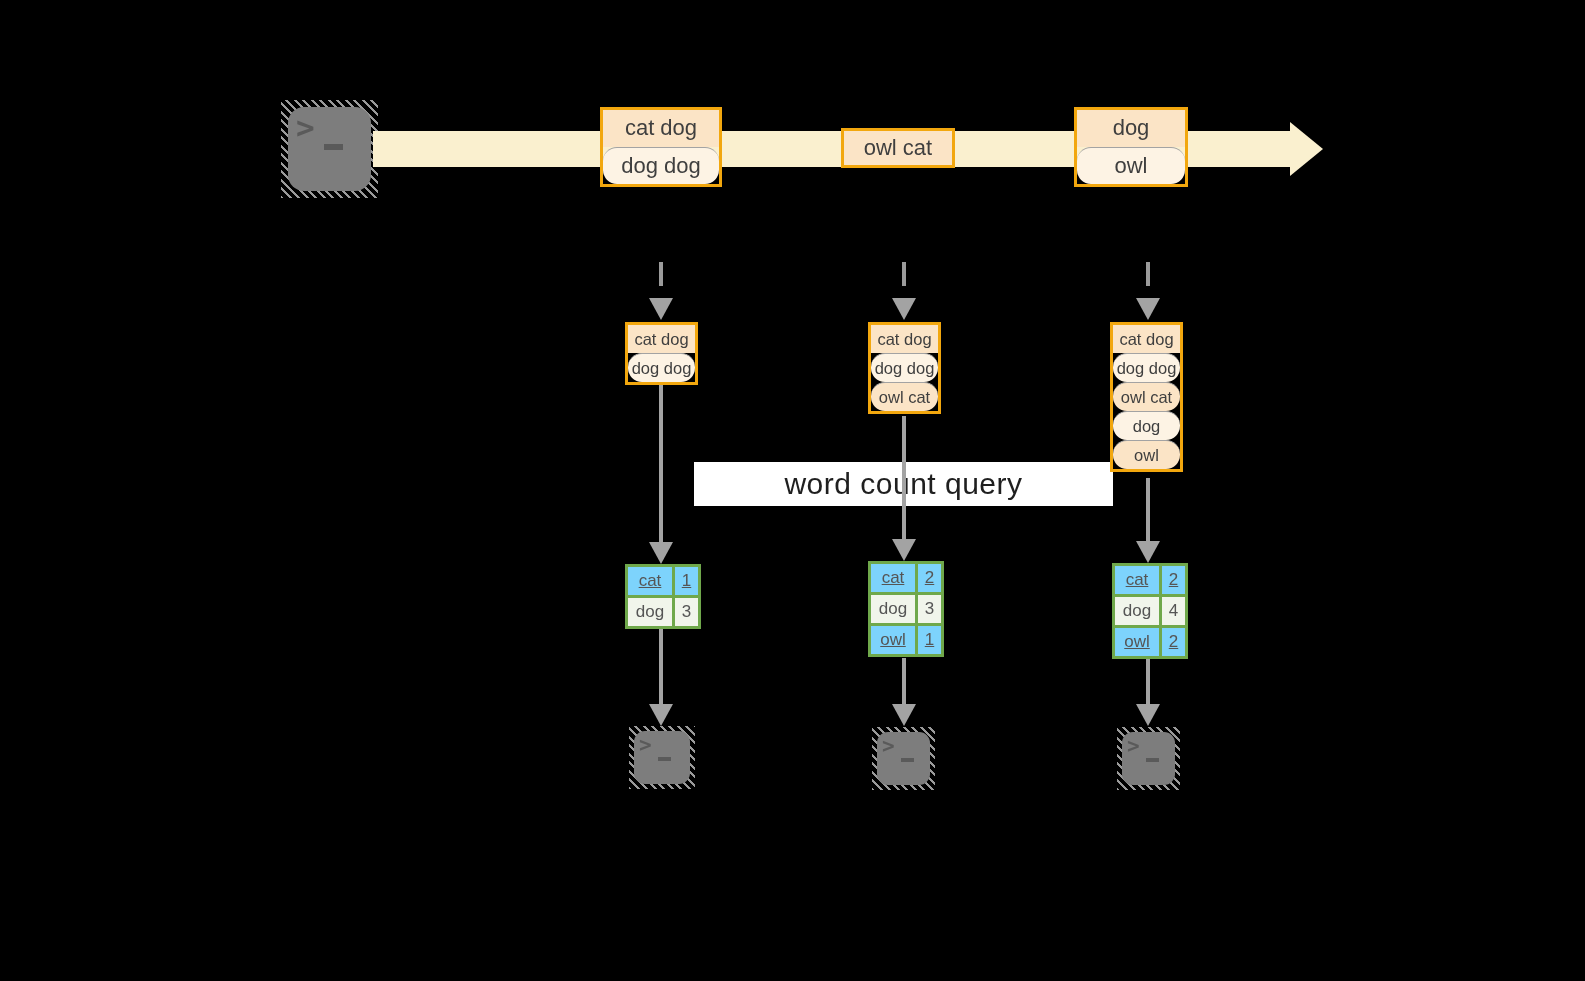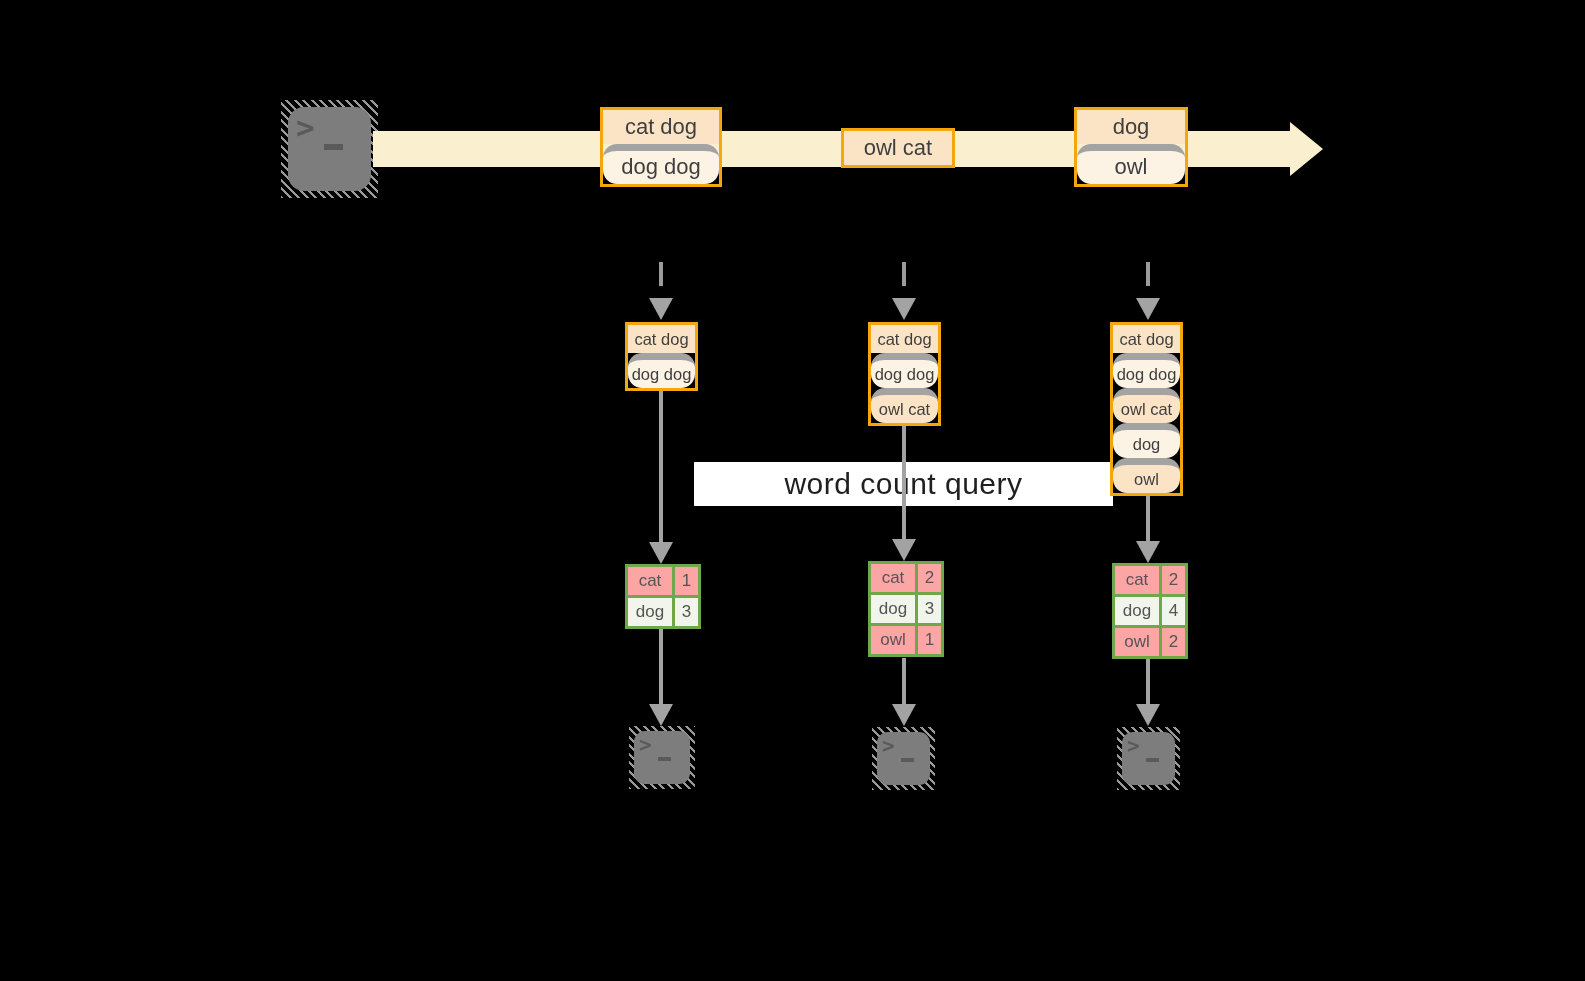--- a/index.html
+++ b/index.html
@@ -40,21 +40,21 @@
 
   
   .obox{
     position:absolute;border:3px solid #F2A70E;display:flex;flex-direction:column;
     box-sizing:border-box;z-index:3;
   }
   .obox .cell{
     flex:1;display:flex;align-items:center;justify-content:center;
     color:#3f3f3f;
   }
-  .obox .cell + .cell{border-top:7px solid #a3a3a3;border-radius:14px;}
+  .obox .cell + .cell{border-top:1px solid #a3a3a3;border-radius:14px;}
   .cell.peach{background:#FBE4C6;}
   .cell.cream{background:#FDF3E4;}
   .ebox .cell{font-size:22px;}
   .stack .cell{font-size:16.5px;min-height:28px;}
 
   
   .vline{position:absolute;width:4px;background:#A3A3A3;transform:translateX(-50%);z-index:2;}
   .dline{
     position:absolute;width:4px;transform:translateX(-50%);z-index:2;
     background:repeating-linear-gradient(to bottom,#9B9B9B 0 24px,rgba(0,0,0,0) 24px 36px);
@@ -74,21 +74,21 @@
 
   
   .gtable{
     position:absolute;background:#6FA84B;border:3px solid #6FA84B;
     display:grid;grid-template-columns:44px 23px;gap:3px;box-sizing:content-box;z-index:3;
   }
   .gtable .gcell{
     height:28px;display:flex;align-items:center;justify-content:center;
     font-size:17px;color:#555555;
   }
-  .gcell.gdark{background:#fca5a5;}
+  .gcell.gdark{background:#7dd3fc;text-decoration:underline;}
   .gcell.glight{background:#F1F5EB;}
 </style>
 </head>
 <body>
 
 <div class="term term-lg" style="left:281px;top:100px;width:97px;height:98px;">
   <div class="term-inner"></div>
   <span class="chev">&gt;</span>
   <span class="uscore"></span>
 </div>

